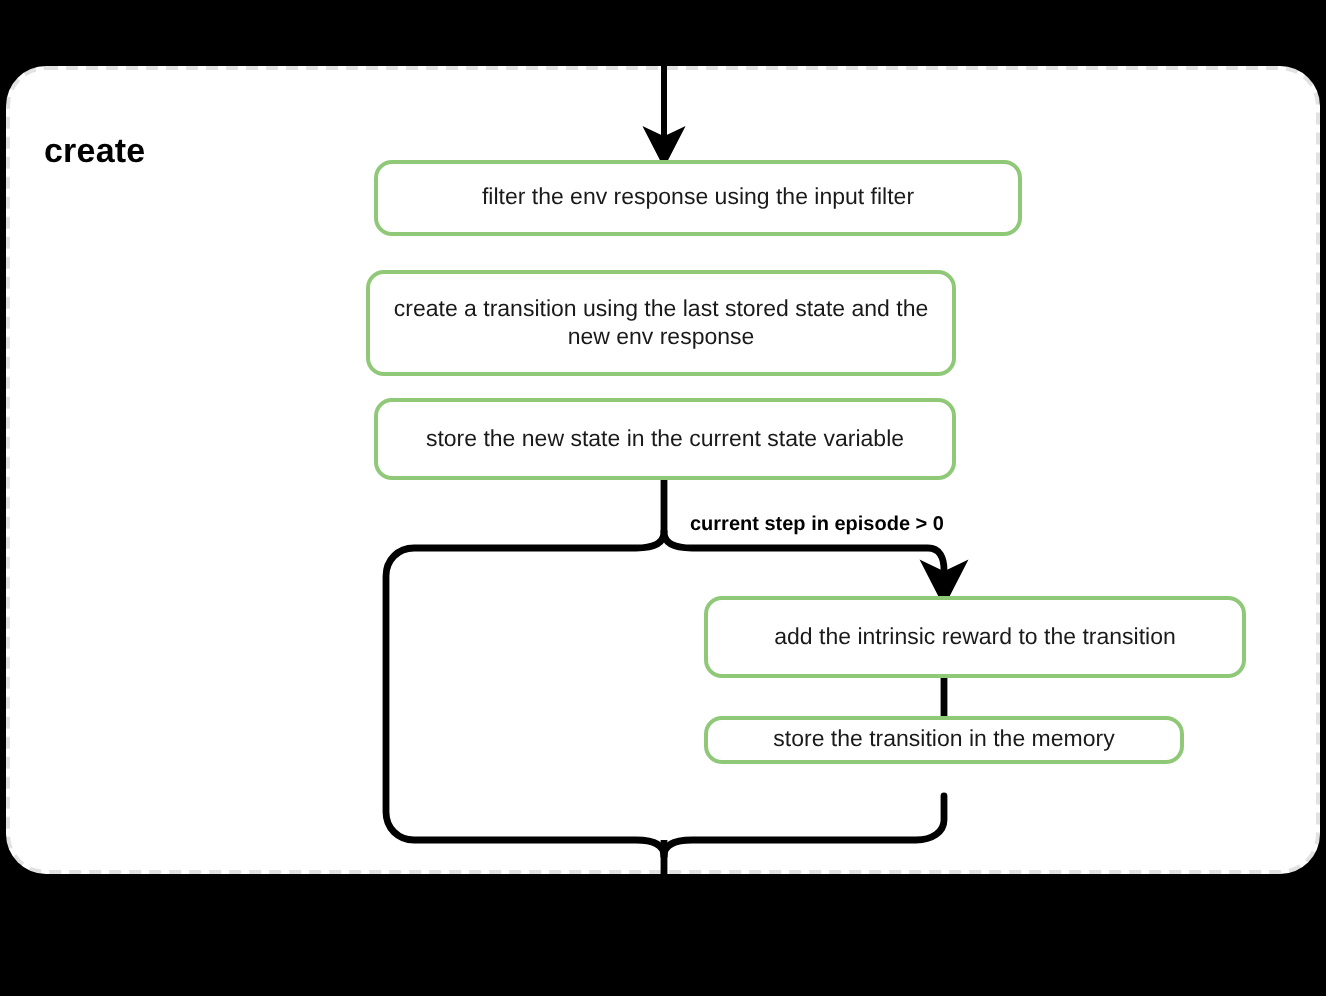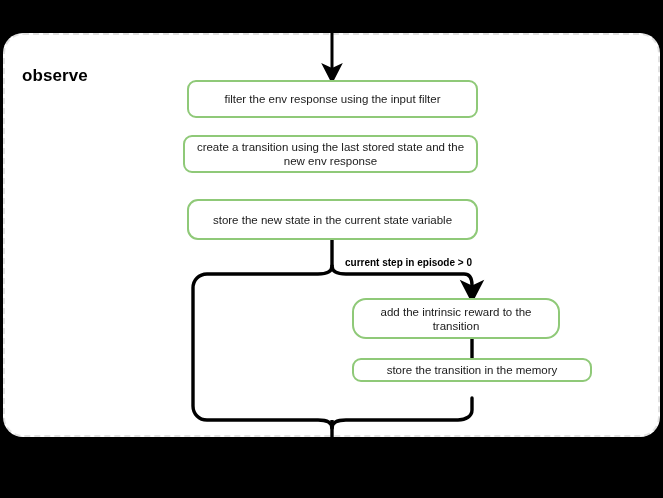--- a/index.html
+++ b/index.html
@@ -81,21 +81,21 @@
     white-space: nowrap;
   }
 </style>
 </head>
 <body>
 
 <div id="stage">
 
   <div class="scope"></div>
 
-  <div class="scope-title">observe</div>
+  <div class="scope-title">create</div>
 
   <svg class="wires" viewBox="0 0 663 498" xmlns="http://www.w3.org/2000/svg">
     <defs>
       <marker id="arrowhead" markerWidth="9" markerHeight="9" refX="3.2" refY="4.2" orient="auto" markerUnits="strokeWidth">
         <path d="M0.2,0.6 L7.2,4.2 L0.2,7.8 L1.9,4.2 Z" fill="#000000"></path>
       </marker>
     </defs>
 
     <g>
       <path d="M332,30 L332,72" stroke="#000000" stroke-width="3" fill="none" marker-end="url(#arrowhead)"></path>
@@ -122,23 +122,23 @@
       <path d="M472,398 L472,410 C472,416 466,420 458,420 L346,420 C338,420 332,422 332,428" stroke="#000000" stroke-width="3.4" fill="none" stroke-linecap="round" stroke-linejoin="round"></path>
     </g>
 
     <g>
       <path d="M332,420 L332,460" stroke="#000000" stroke-width="3.4" fill="none"></path>
     </g>
   </svg>
 
   <div class="cond-label">current step in episode &gt; 0</div>
 
-  <div class="node" style="left:187px; top:80px; width:291px; height:38px;">filter the env response using the input filter</div>
+  <div class="node" style="left:187px; top:80px; width:324px; height:38px;">filter the env response using the input filter</div>
 
-  <div class="node" style="left:183px; top:135px; width:295px; height:38px;">create a transition using the last stored state and the new env response</div>
+  <div class="node" style="left:183px; top:135px; width:295px; height:53px;">create a transition using the last stored state and the new env response</div>
 
-  <div class="node" style="left:187px; top:199px; width:291px; height:41px;border-radius:11px;">store the new state in the current state variable</div>
+  <div class="node" style="left:187px; top:199px; width:291px; height:41px;">store the new state in the current state variable</div>
 
-  <div class="node" style="left:352px; top:298px; width:208px; height:41px;border-radius:14px;">add the intrinsic reward to the transition</div>
+  <div class="node" style="left:352px; top:298px; width:271px; height:41px;">add the intrinsic reward to the transition</div>
 
   <div class="node" style="left:352px; top:358px; width:240px; height:24px;">store the transition in the memory</div>
 
 </div>
 
 </body></html>

